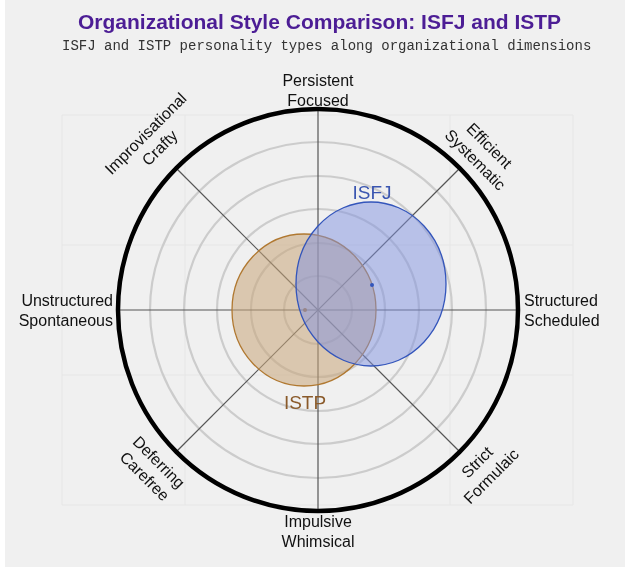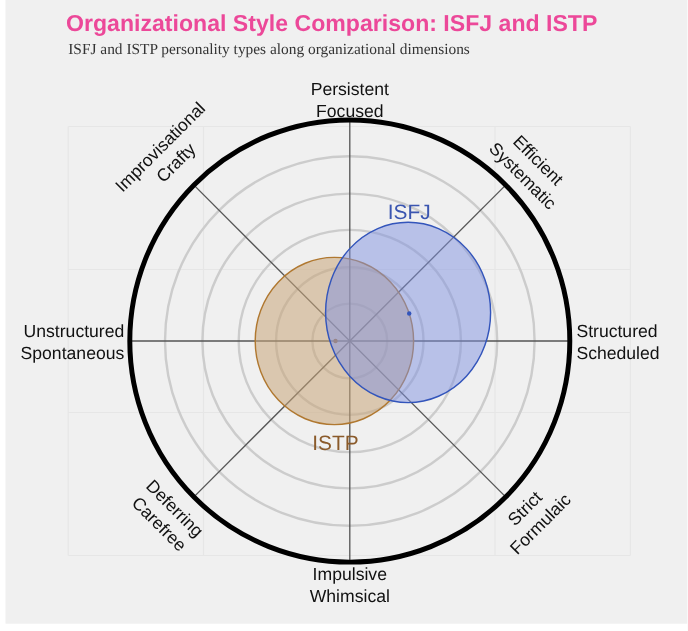--- a/index.html
+++ b/index.html
@@ -2,27 +2,27 @@
 <html><head>
   <meta charset="utf-8">
   <style>
     html, body { margin: 0; padding: 0; background: #ffffff; }
     body { width: 625px; height: 574px; position: relative; overflow: hidden; }
     .panel {
       position: absolute; left: 5px; top: 0; width: 620px; height: 567px;
       background: #f0f0f0;
     }
     .title {
-      position: absolute; left: 60px; top: 10px;
+      position: absolute; left: 78px; top: 10px;
       font-family: "Liberation Sans", sans-serif; font-weight: bold;
-      font-size: 21px; color: #ec4899; white-space: nowrap; margin: 0;
+      font-size: 21px; color: #4c1d95; white-space: nowrap; margin: 0;
     }
     .subtitle {
       position: absolute; left: 62px; top: 38px;
-      font-family: Liberation Serif, serif;
+      font-family: Liberation Mono, monospace;
       font-size: 14px; color: #333333; white-space: nowrap; margin: 0;
     }
     svg.chart { position: absolute; left: 0; top: 0; }
     .axis-label {
       font-family: "Liberation Sans", sans-serif; font-size: 16px; fill: #111111;
     }
     .series-label {
       font-family: "Liberation Sans", sans-serif; font-size: 19px;
     }
   </style>

